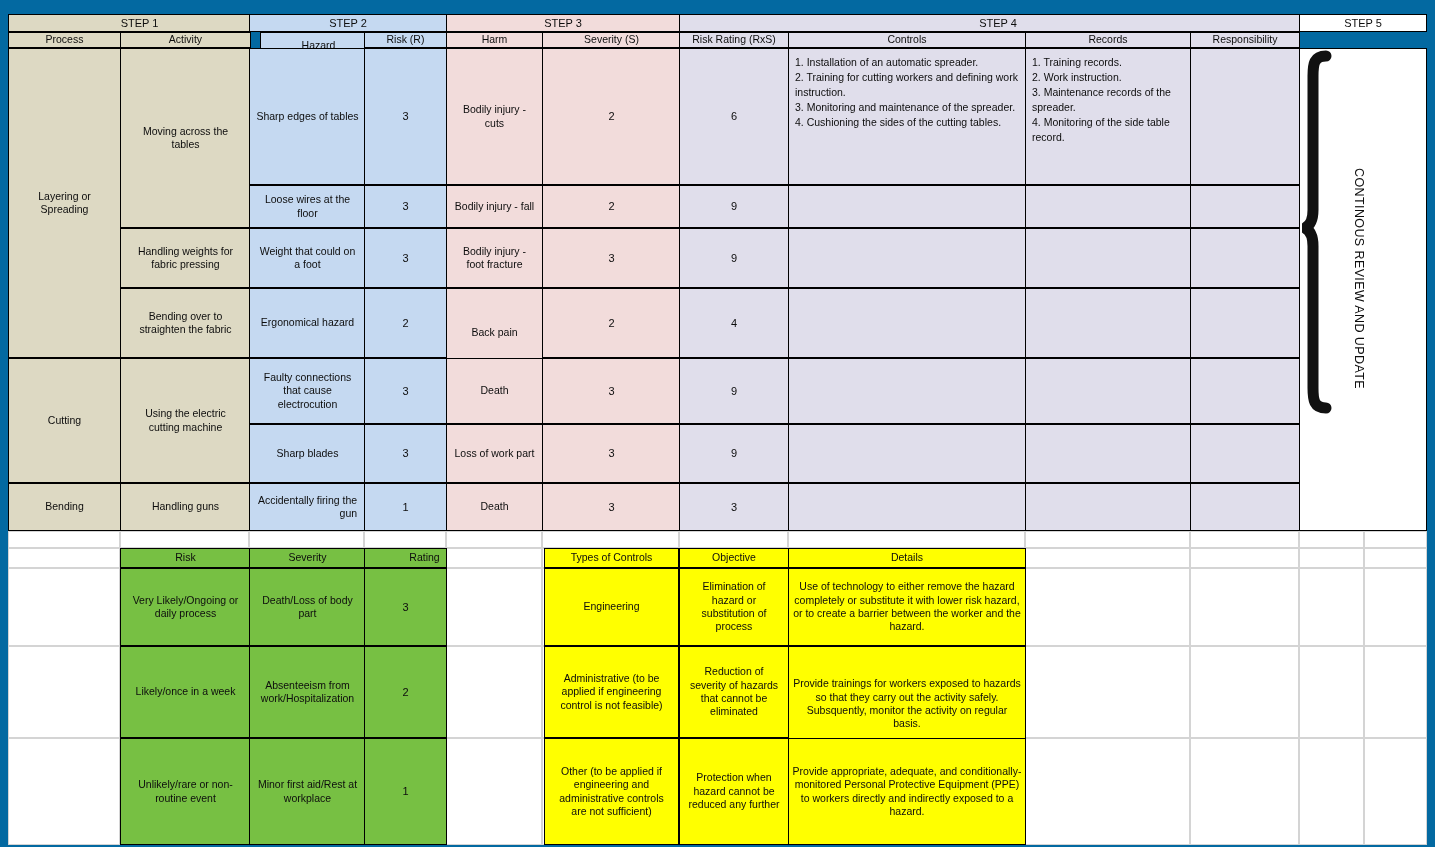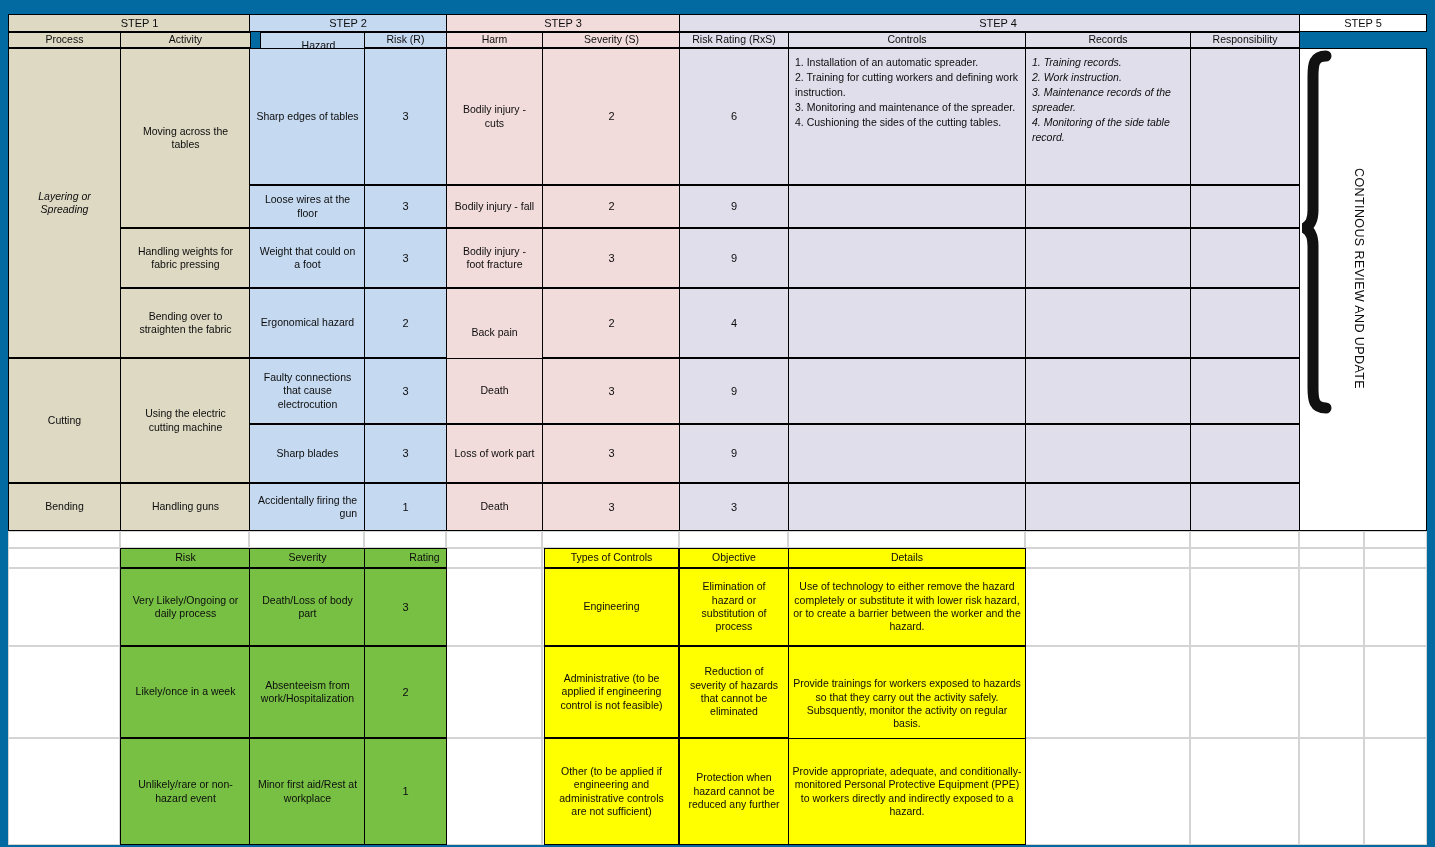--- a/index.html
+++ b/index.html
@@ -153,21 +153,21 @@
   <div class="cell bthick f-blue  hdr-col" style="left:249px; top:32px; width:117px; height:28px;margin-left:11px;">Hazard</div>
   <div class="cell bthick f-blue  hdr-col" style="left:364px; top:32px; width:83px;  height:16px;">Risk (R)</div>
   <div class="cell bthick f-pink  hdr-col" style="left:446px; top:32px; width:97px;  height:16px;">Harm</div>
   <div class="cell bthick f-pink  hdr-col" style="left:542px; top:32px; width:139px; height:16px;">Severity (S)</div>
   <div class="cell bthick f-lav   hdr-col" style="left:679px; top:32px; width:110px; height:16px;">Risk Rating (RxS)</div>
   <div class="cell bthick f-lav   hdr-col" style="left:788px; top:32px; width:238px; height:16px;">Controls</div>
   <div class="cell bthick f-lav   hdr-col" style="left:1025px;top:32px; width:166px; height:16px;">Records</div>
   <div class="cell bthick f-lav   hdr-col" style="left:1190px;top:32px; width:110px; height:16px;">Responsibility</div>
 
   <div id="main-body">
-      <div class="cell bthick f-beige" style="left: 8px; top: 48px; width: 113px; height: 310px; font-style: italic;">Layering or
+      <div class="cell bthick f-beige" style="left: 8px; top: 48px; width: 113px; height: 310px;">Layering or
 Spreading</div>
       <div class="cell bthick f-beige" style="left: 8px; top: 358px; width: 113px; height: 125px;">Cutting</div>
       <div class="cell bthick f-beige" style="left: 8px; top: 483px; width: 113px; height: 48px;">Bending</div>
       <div class="cell bthick f-beige" style="left: 120px; top: 48px; width: 131px; height: 180px;">Moving across the
 tables</div>
       <div class="cell bthick f-beige" style="left: 120px; top: 228px; width: 131px; height: 60px;">Handling weights for
 fabric pressing</div>
       <div class="cell bthick f-beige" style="left: 120px; top: 288px; width: 131px; height: 70px;">Bending over to
 straighten the fabric</div>
       <div class="cell bthick f-beige" style="left: 120px; top: 358px; width: 131px; height: 125px;">Using the electric
@@ -218,21 +218,21 @@
       <div class="cell bthick f-lav listcell" style="left: 788px; top: 48px; width: 238px; height: 137px;">1. Installation of an automatic spreader.
 2. Training for cutting workers and defining work instruction.
 3. Monitoring and maintenance of the spreader.
 4. Cushioning the sides of the cutting tables.</div>
       <div class="cell bthick f-lav" style="left: 788px; top: 185px; width: 238px; height: 43px;"></div>
       <div class="cell bthick f-lav" style="left: 788px; top: 228px; width: 238px; height: 60px;"></div>
       <div class="cell bthick f-lav" style="left: 788px; top: 288px; width: 238px; height: 70px;"></div>
       <div class="cell bthick f-lav" style="left: 788px; top: 358px; width: 238px; height: 66px;"></div>
       <div class="cell bthick f-lav" style="left: 788px; top: 424px; width: 238px; height: 59px;"></div>
       <div class="cell bthick f-lav" style="left: 788px; top: 483px; width: 238px; height: 48px;"></div>
-      <div class="cell bthick f-lav listcell" style="left: 1025px; top: 48px; width: 168px; height: 137px; font-style: italic;">1. Training records.
+      <div class="cell bthick f-lav listcell" style="left: 1025px; top: 48px; width: 168px; height: 137px;">1. Training records.
 2. Work instruction.
 3. Maintenance records of the spreader.
 4. Monitoring of the side table record.</div>
       <div class="cell bthick f-lav" style="left: 1025px; top: 185px; width: 166px; height: 43px;"></div>
       <div class="cell bthick f-lav" style="left: 1025px; top: 228px; width: 166px; height: 60px;"></div>
       <div class="cell bthick f-lav" style="left: 1025px; top: 288px; width: 166px; height: 70px;"></div>
       <div class="cell bthick f-lav" style="left: 1025px; top: 358px; width: 166px; height: 66px;"></div>
       <div class="cell bthick f-lav" style="left: 1025px; top: 424px; width: 166px; height: 59px;"></div>
       <div class="cell bthick f-lav" style="left: 1025px; top: 483px; width: 166px; height: 48px;"></div>
       <div class="cell bthick f-lav" style="left: 1190px; top: 48px; width: 110px; height: 137px;"></div>
@@ -259,21 +259,21 @@
       <div class="cell bthick f-green" style="left: 120px; top: 568px; width: 131px; height: 78px;">Very Likely/Ongoing or
 daily process</div>
       <div class="cell bthick f-green" style="left: 249px; top: 568px; width: 117px; height: 78px;">Death/Loss of body
 part</div>
       <div class="cell bthick f-green" style="left: 364px; top: 568px; width: 83px; height: 78px; font-size: 11px;">3</div>
       <div class="cell bthick f-green" style="left: 120px; top: 646px; width: 131px; height: 92px;">Likely/once in a week</div>
       <div class="cell bthick f-green" style="left: 249px; top: 646px; width: 117px; height: 92px;">Absenteeism from
 work/Hospitalization</div>
       <div class="cell bthick f-green" style="left: 364px; top: 646px; width: 83px; height: 92px; font-size: 11px;">2</div>
       <div class="cell bthick f-green" style="left: 120px; top: 738px; width: 131px; height: 107px;">Unlikely/rare or non-
-hazard event</div>
+routine event</div>
       <div class="cell bthick f-green" style="left: 249px; top: 738px; width: 117px; height: 107px;">Minor first aid/Rest at
 workplace</div>
       <div class="cell bthick f-green" style="left: 364px; top: 738px; width: 83px; height: 107px; font-size: 11px;">1</div>
     </div>
 
   <div id="controls-legend">
       <div class="cell bthin f-yellow" style="left: 544px; top: 548px; width: 135px; height: 20px;">Types of Controls</div>
       <div class="cell bthin f-yellow" style="left: 679px; top: 548px; width: 110px; height: 20px;">Objective</div>
       <div class="cell bthin f-yellow" style="left: 788px; top: 548px; width: 238px; height: 20px;">Details</div>
       <div class="cell bthin f-yellow" style="left: 544px; top: 568px; width: 135px; height: 78px;">Engineering</div>

